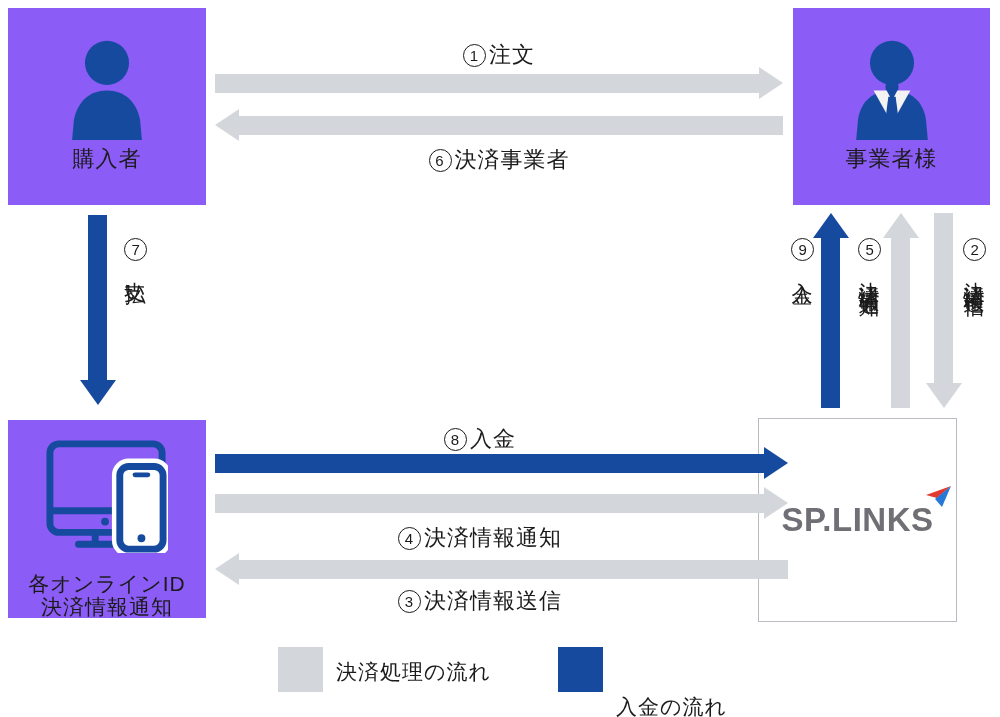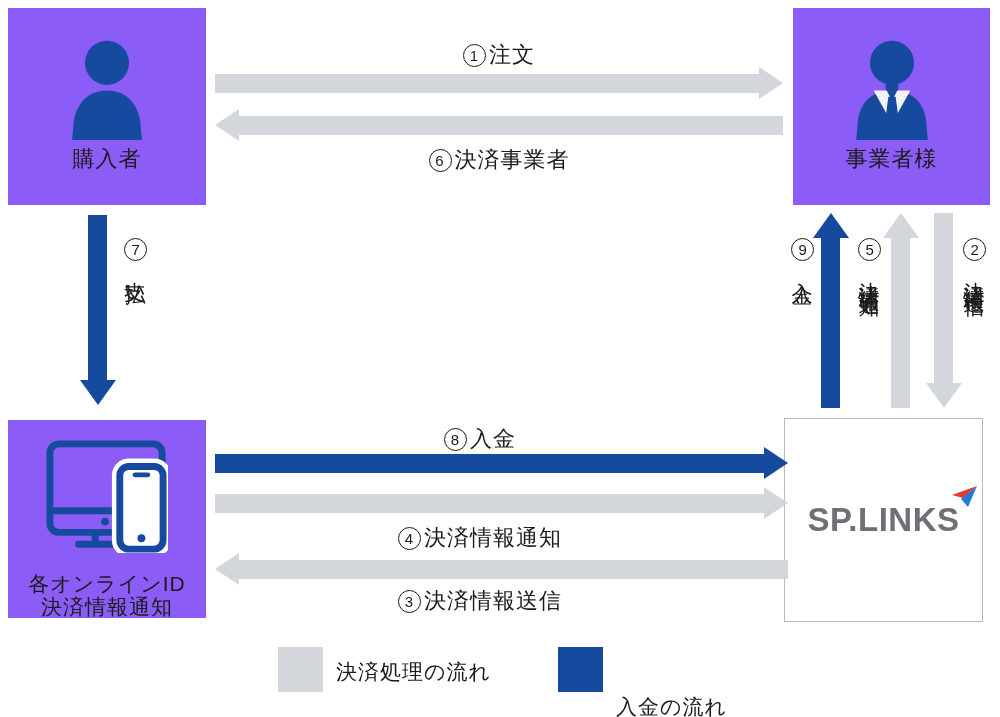--- a/index.html
+++ b/index.html
@@ -85,21 +85,21 @@
       <rect x="75" y="27" width="44" height="84" rx="9" fill="#ffffff" stroke="#154a9e" stroke-width="7"></rect>
       <rect x="88" y="33" width="18" height="5" rx="2.5" fill="#154a9e"></rect>
       <circle cx="97" cy="100" r="4" fill="#154a9e"></circle>
     </svg>
     <div class="node-label small">
       <div>各オンラインID</div>
       <div>決済情報通知</div>
     </div>
   </div>
 
-  <div class="node white-box" style="left:784px; top:418px; width:197px; height:202px;">
+  <div class="node white-box" style="left:758px; top:418px; width:197px; height:202px;">
     <div class="logo">
       <span class="logo-text">SP.LINKS</span>
       <svg class="logo-mark" width="27" height="23" viewBox="0 0 27 23">
         <polygon points="1,9 26,0 12,12" fill="#e23a2e"></polygon>
         <polygon points="26,0 17,21 10,13" fill="#2878d8"></polygon>
       </svg>
     </div>
   </div>
 
   <div class="h-label" style="left:215px; top:40px; width:568px;">

